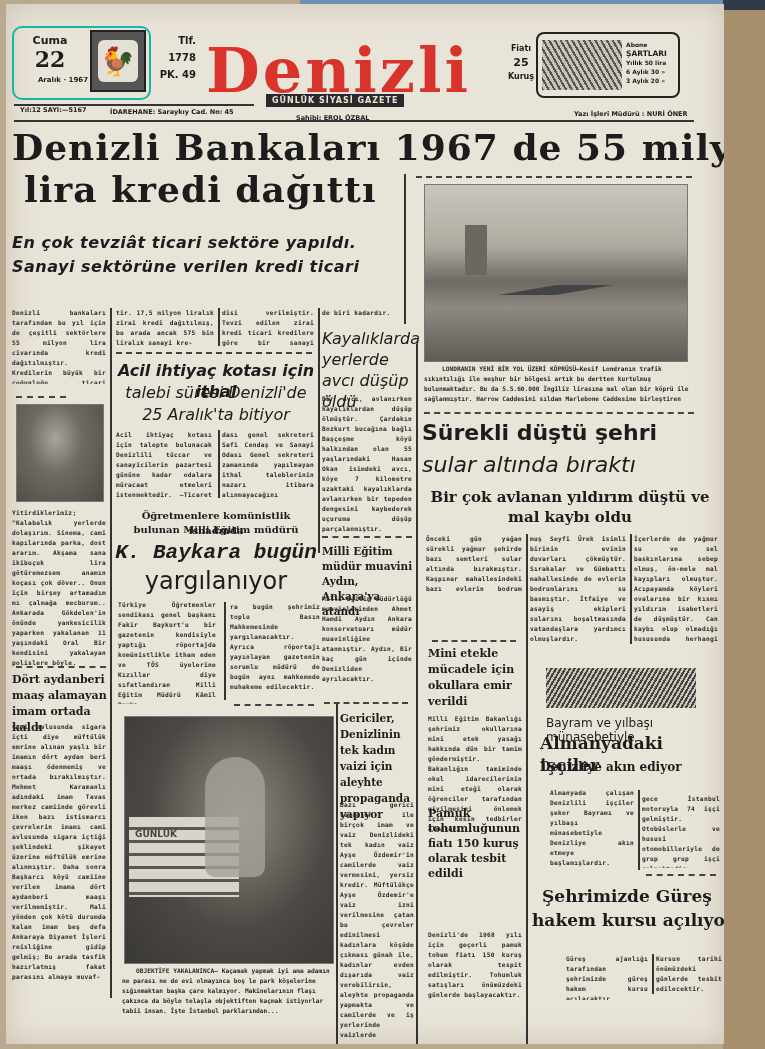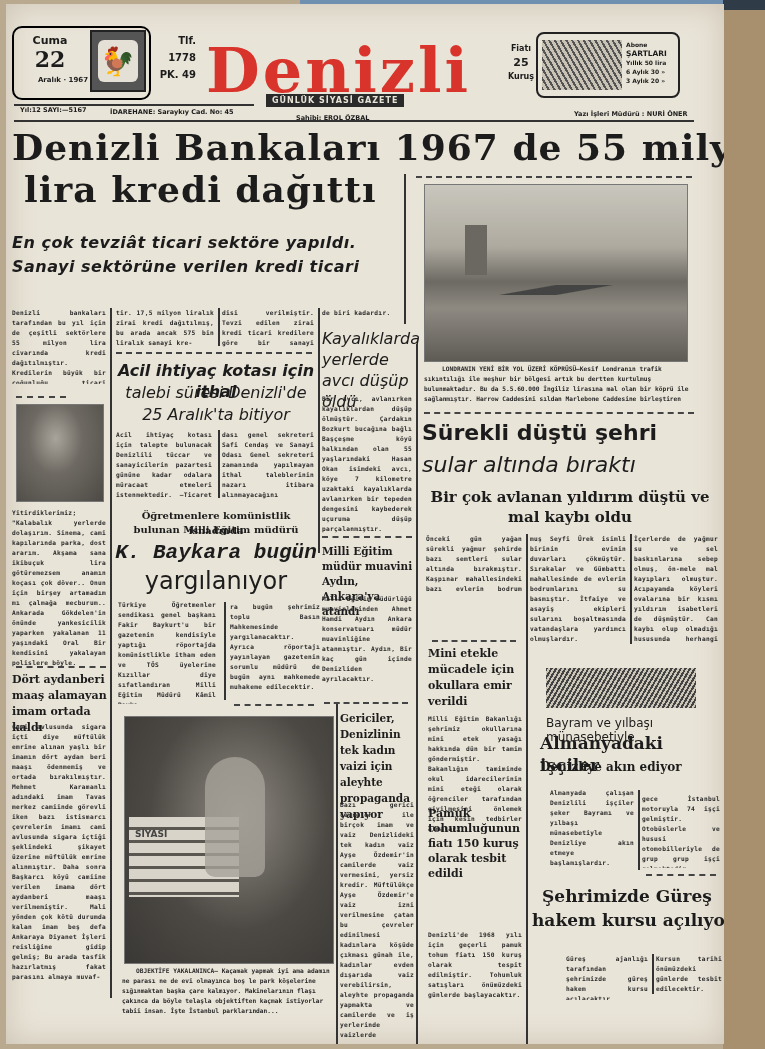--- a/index.html
+++ b/index.html
@@ -7,21 +7,21 @@
   .bluebar { position:absolute; left:300px; top:0; width:430px; height:8px; background:#6e8fb0; }
   .sidestrip { position:absolute; right:0; top:0; width:42px; height:1049px; background:#a88f6d; }
   .sidestrip-top { position:absolute; right:0; top:0; width:42px; height:10px; background:#2f3b47; }
   .page { position:absolute; left:6px; top:4px; width:718px; height:1040px; background:#e9e4d8; box-shadow: inset 0 0 30px rgba(120,100,70,0.25); overflow:hidden; }
   .abs { position:absolute; }
   .vrule { position:absolute; width:1.5px; background:#333; }
   .hrule { position:absolute; height:1.5px; background:#333; }
   .dashes { position:absolute; height:0; border-top:2px dashed #444; }
 
   
-  .datebox { left:6px; top:22px; width:135px; height:70px; border:2px solid #000000; border-radius:10px; }
+  .datebox { left:6px; top:22px; width:135px; height:70px; border:2px solid #14b8a6; border-radius:10px; }
   .date-day { position:absolute; left:10px; top:6px; width:52px; text-align:center; font:bold 11px "DejaVu Sans", sans-serif; }
   .date-num { position:absolute; left:10px; top:18px; width:52px; text-align:center; font:bold 22px "DejaVu Serif", serif; }
   .date-month { position:absolute; left:14px; top:48px; width:70px; text-align:center; font:bold 7px "DejaVu Sans", sans-serif; }
   .rooster { position:absolute; left:76px; top:2px; width:52px; height:58px; background:#555; border:2px solid #222; display:flex; align-items:center; justify-content:center; }
   .rooster-inner { width:40px; height:42px; background:#e4e0d5; border-radius:6px; display:flex; align-items:center; justify-content:center; font-size:28px; color:#333; }
   .tel { position:absolute; left:150px; top:28px; width:40px; text-align:right; font:bold 10px "DejaVu Sans", sans-serif; line-height:17px; }
   .logo { position:absolute; left:200px; top:36px; font:bold 62px "DejaVu Serif", serif; color:#d9342b; letter-spacing:3px; line-height:62px; }
   .subtitle { position:absolute; left:260px; top:90px; background:#2a2a2a; color:#e9e4d8; font:bold 8px "DejaVu Sans", sans-serif; padding:2px 6px; letter-spacing:1px; }
   .price { position:absolute; left:500px; top:38px; width:30px; text-align:center; font:bold 8px "DejaVu Sans", sans-serif; line-height:14px; }
   .price .big { font-size:11px; }
@@ -158,21 +158,21 @@
   <div class="abs body" style="left:422px;top:710px;width:94px;height:120px;">Milli Eğitim Bakanlığı şehrimiz okullarına mini etek yasağı hakkında dün bir tamim göndermiştir. Bakanlığın tamiminde okul idarecilerinin mini eteği olarak öğrenciler tarafından giyilmesini önlemek için kesin tedbirler almaları emredilmektedir.</div>
   <div class="vrule" style="left:520px;top:640px;height:400px;"></div>
 
   <div class="abs h-small" style="left:6px;top:668px;width:98px;font-size:11px;line-height:16px;">Dört aydanberi</div>
   <div class="abs h-small" style="left:6px;top:684px;width:98px;font-size:11px;line-height:16px;">maaş alamayan</div>
   <div class="abs h-small" style="left:6px;top:700px;width:98px;font-size:11px;line-height:16px;">imam ortada kaldı</div>
   <div class="abs body" style="left:6px;top:718px;width:94px;height:316px;">Cami avlusunda sigara içti diye müftülük emrine alınan yaşlı bir imamın dört aydan beri maaşı ödenmemiş ve ortada bırakılmıştır. Mehmet Karamanlı adındaki imam Tavas merkez camiinde görevli iken bazı istismarcı çevrelerin imamı cami avlusunda sigara içtiği şeklindeki şikayet üzerine müftülük emrine alınmıştır. Daha sonra Başkarcı köyü camiine verilen imama dört aydanberi maaşı verilmemiştir. Mali yönden çok kötü durumda kalan imam beş defa Ankaraya Diyanet İşleri reisliğine gidip gelmiş; Bu arada tasfik hazırlatmış fakat parasını almaya muvaf-</div>
 
   <div class="photo" style="left:118px;top:712px;width:208px;height:246px;background:radial-gradient(ellipse at 55% 40%,#8f8a82 0%,#4c4944 55%,#3a3835 100%);" title="Couple on a park bench at night">
     <div class="abs" style="left:4px;top:100px;width:110px;height:80px;background:repeating-linear-gradient(180deg,#d8d4ca 0 10px,#5a5750 10px 13px);">
-      <div class="abs" style="left:6px;top:12px;font:bold 9px 'DejaVu Sans',sans-serif;color:#444;">SİYASİ</div>
+      <div class="abs" style="left:6px;top:12px;font:bold 9px 'DejaVu Sans',sans-serif;color:#444;">GÜNLÜK</div>
     </div>
     <div class="abs" style="left:80px;top:40px;width:60px;height:120px;background:#a6a198;border-radius:30px 30px 10px 10px;opacity:0.8;"></div>
   </div>
   <div class="abs caption" style="left:116px;top:962px;width:216px;height:70px;text-indent:14px;"><span>OBJEKTİFE YAKALANINCA</span><span>— Kaçamak yapmak iyi ama adamın ne parası ne de evi olmayınca boş le park köşelerine sığınmaktan başka çare kalmıyor. Makinelarının flaşı çakınca da böyle telaşla objektiften kaçmak istiyorlar tabii insan. İşte İstanbul parklarından...</span></div>
 
   <div class="vrule" style="left:330px;top:700px;height:340px;"></div>
   <div class="abs h-small" style="left:334px;top:706px;width:76px;font-size:10.5px;line-height:16px;">Gericiler, Denizlinin tek kadın vaizi için aleyhte propaganda yapıyor</div>
   <div class="abs body" style="left:334px;top:796px;width:74px;height:238px;">Bazı gerici çevreler ile birçok imam ve vaiz Denizlideki tek kadın vaiz Ayşe Özdemir'in camilerde vaiz vermesini, yersiz kredir. Müftülükçe Ayşe Özdemir'e vaiz izni verilmesine çatan bu çevreler edinilmesi kadınlara köşüde çıkması günah ile, kadınlar evden dışarıda vaiz verebilirsin, aleyhte propaganda yapmakta ve camilerde ve iş yerlerinde vaizlerde söylemektedirler.</div>
 
   <div class="abs h-small" style="left:422px;top:802px;width:96px;font-size:11px;line-height:15px;">Pamuk tohumluğunun fiatı 150 kuruş olarak tesbit edildi</div>

